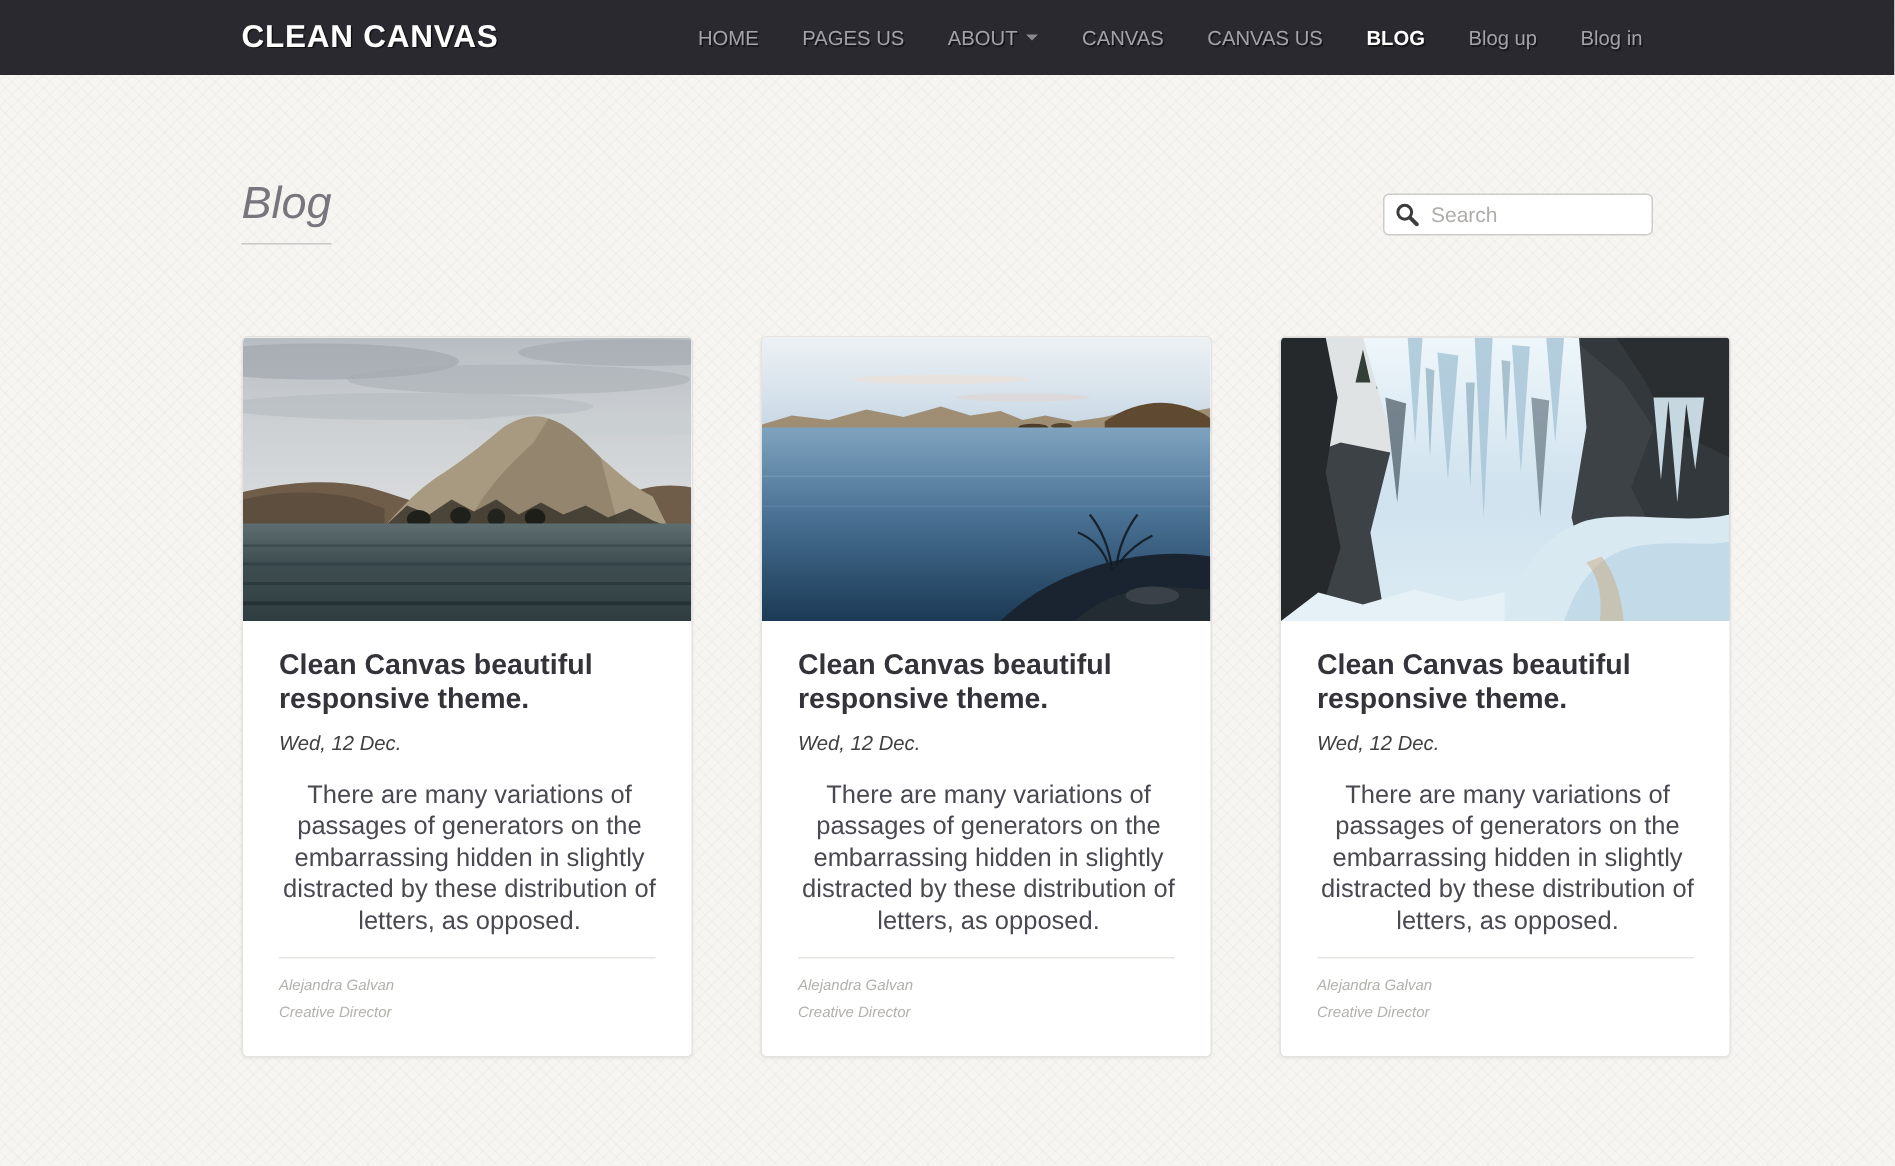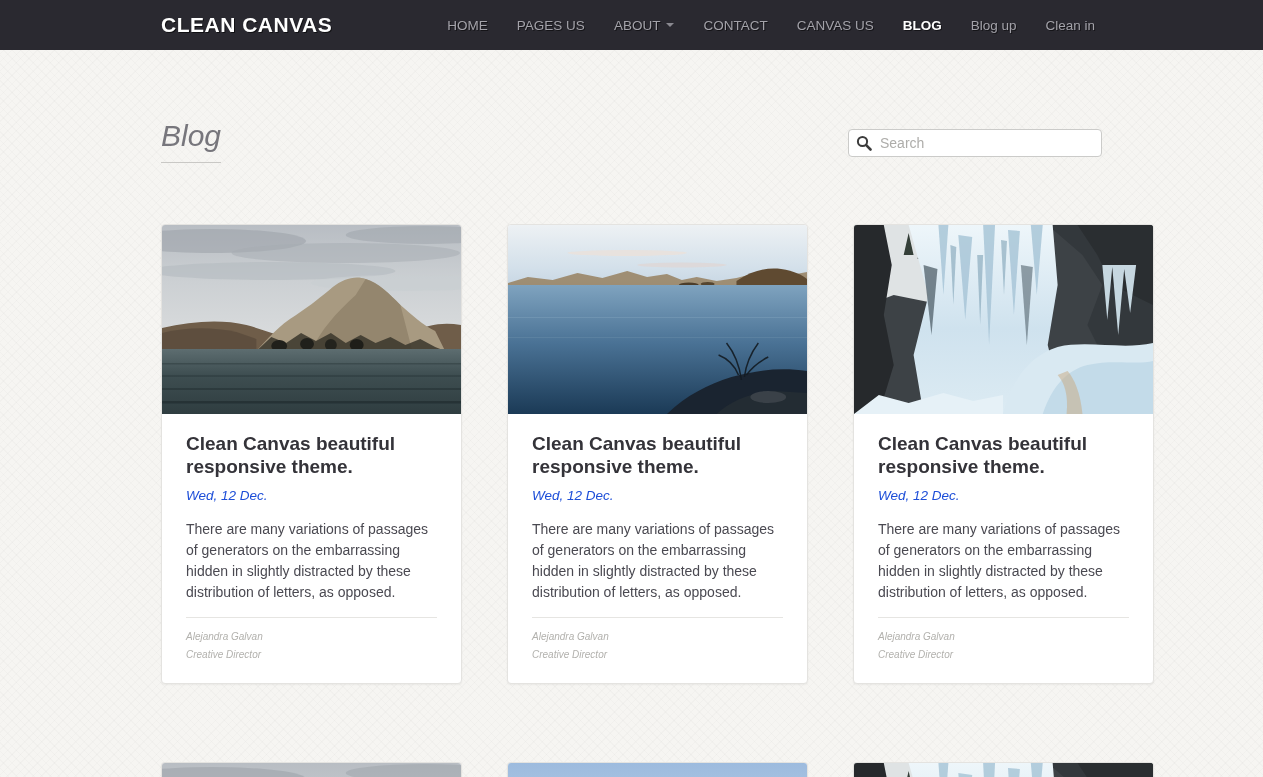--- a/index.html
+++ b/index.html
@@ -72,21 +72,21 @@
     color: #77767c;
     padding-bottom: 10px;
     border-bottom: 1px solid #c9c8c5;
     line-height: 1.05;
   }
   .search-wrap {
     position: relative;
     margin-top: 9px;
   }
   .search-input {
-    width: 254px;
+    width: 180px;
     height: 28px;
     border: 1px solid #cbcbc9;
     border-radius: 4px;
     background: #ffffff;
     padding: 0 8px 0 31px;
     font-size: 14px;
     color: #555;
     font-family: "Liberation Sans", sans-serif;
     outline: none;
   }
@@ -124,28 +124,29 @@
     font-size: 19px;
     font-weight: bold;
     line-height: 23px;
     color: #343339;
     cursor: pointer;
   }
   .card-date {
     margin-top: 10px;
     font-size: 13.5px;
     font-style: italic;
-    color: #1d4ed8;
+    color: #404040;
   }
   .card-excerpt {
     margin-top: 16px;
-    font-size: 14px;
+    font-size: 17px;
     line-height: 21px;
     color: #4a4951;
     width: 254px;
+    text-align: center;
   }
   .card-divider {
     border: none;
     border-top: 1px solid #e6e5e2;
     margin: 14px 0 10px 0;
   }
   .card-author, .card-role {
     font-size: 10px;
     font-style: italic;
     color: #b2b1ad;
@@ -276,25 +277,25 @@
 
 <header class="navbar">
   <div class="brand">CLEAN CANVAS</div>
   <ul class="nav-menu">
     <li class="nav-item">HOME</li>
     <li class="nav-item">PAGES US</li>
     <li class="nav-item">
       <span>ABOUT</span>
       <span class="caret"></span>
     </li>
-    <li class="nav-item">CONTACT</li>
+    <li class="nav-item">CANVAS</li>
     <li class="nav-item">CANVAS US</li>
     <li class="nav-item active">BLOG</li>
     <li class="nav-item">Blog up</li>
-    <li class="nav-item">Clean in</li>
+    <li class="nav-item">Blog in</li>
   </ul>
 </header>
 
 <main class="container">
 
   <div class="page-head">
     <h1 class="page-title">Blog</h1>
     <div class="search-wrap">
       <svg class="search-icon" viewBox="0 0 16 16">
         <circle cx="6.5" cy="6.5" r="4.6" fill="none" stroke="#3c3c3c" stroke-width="2"></circle>

